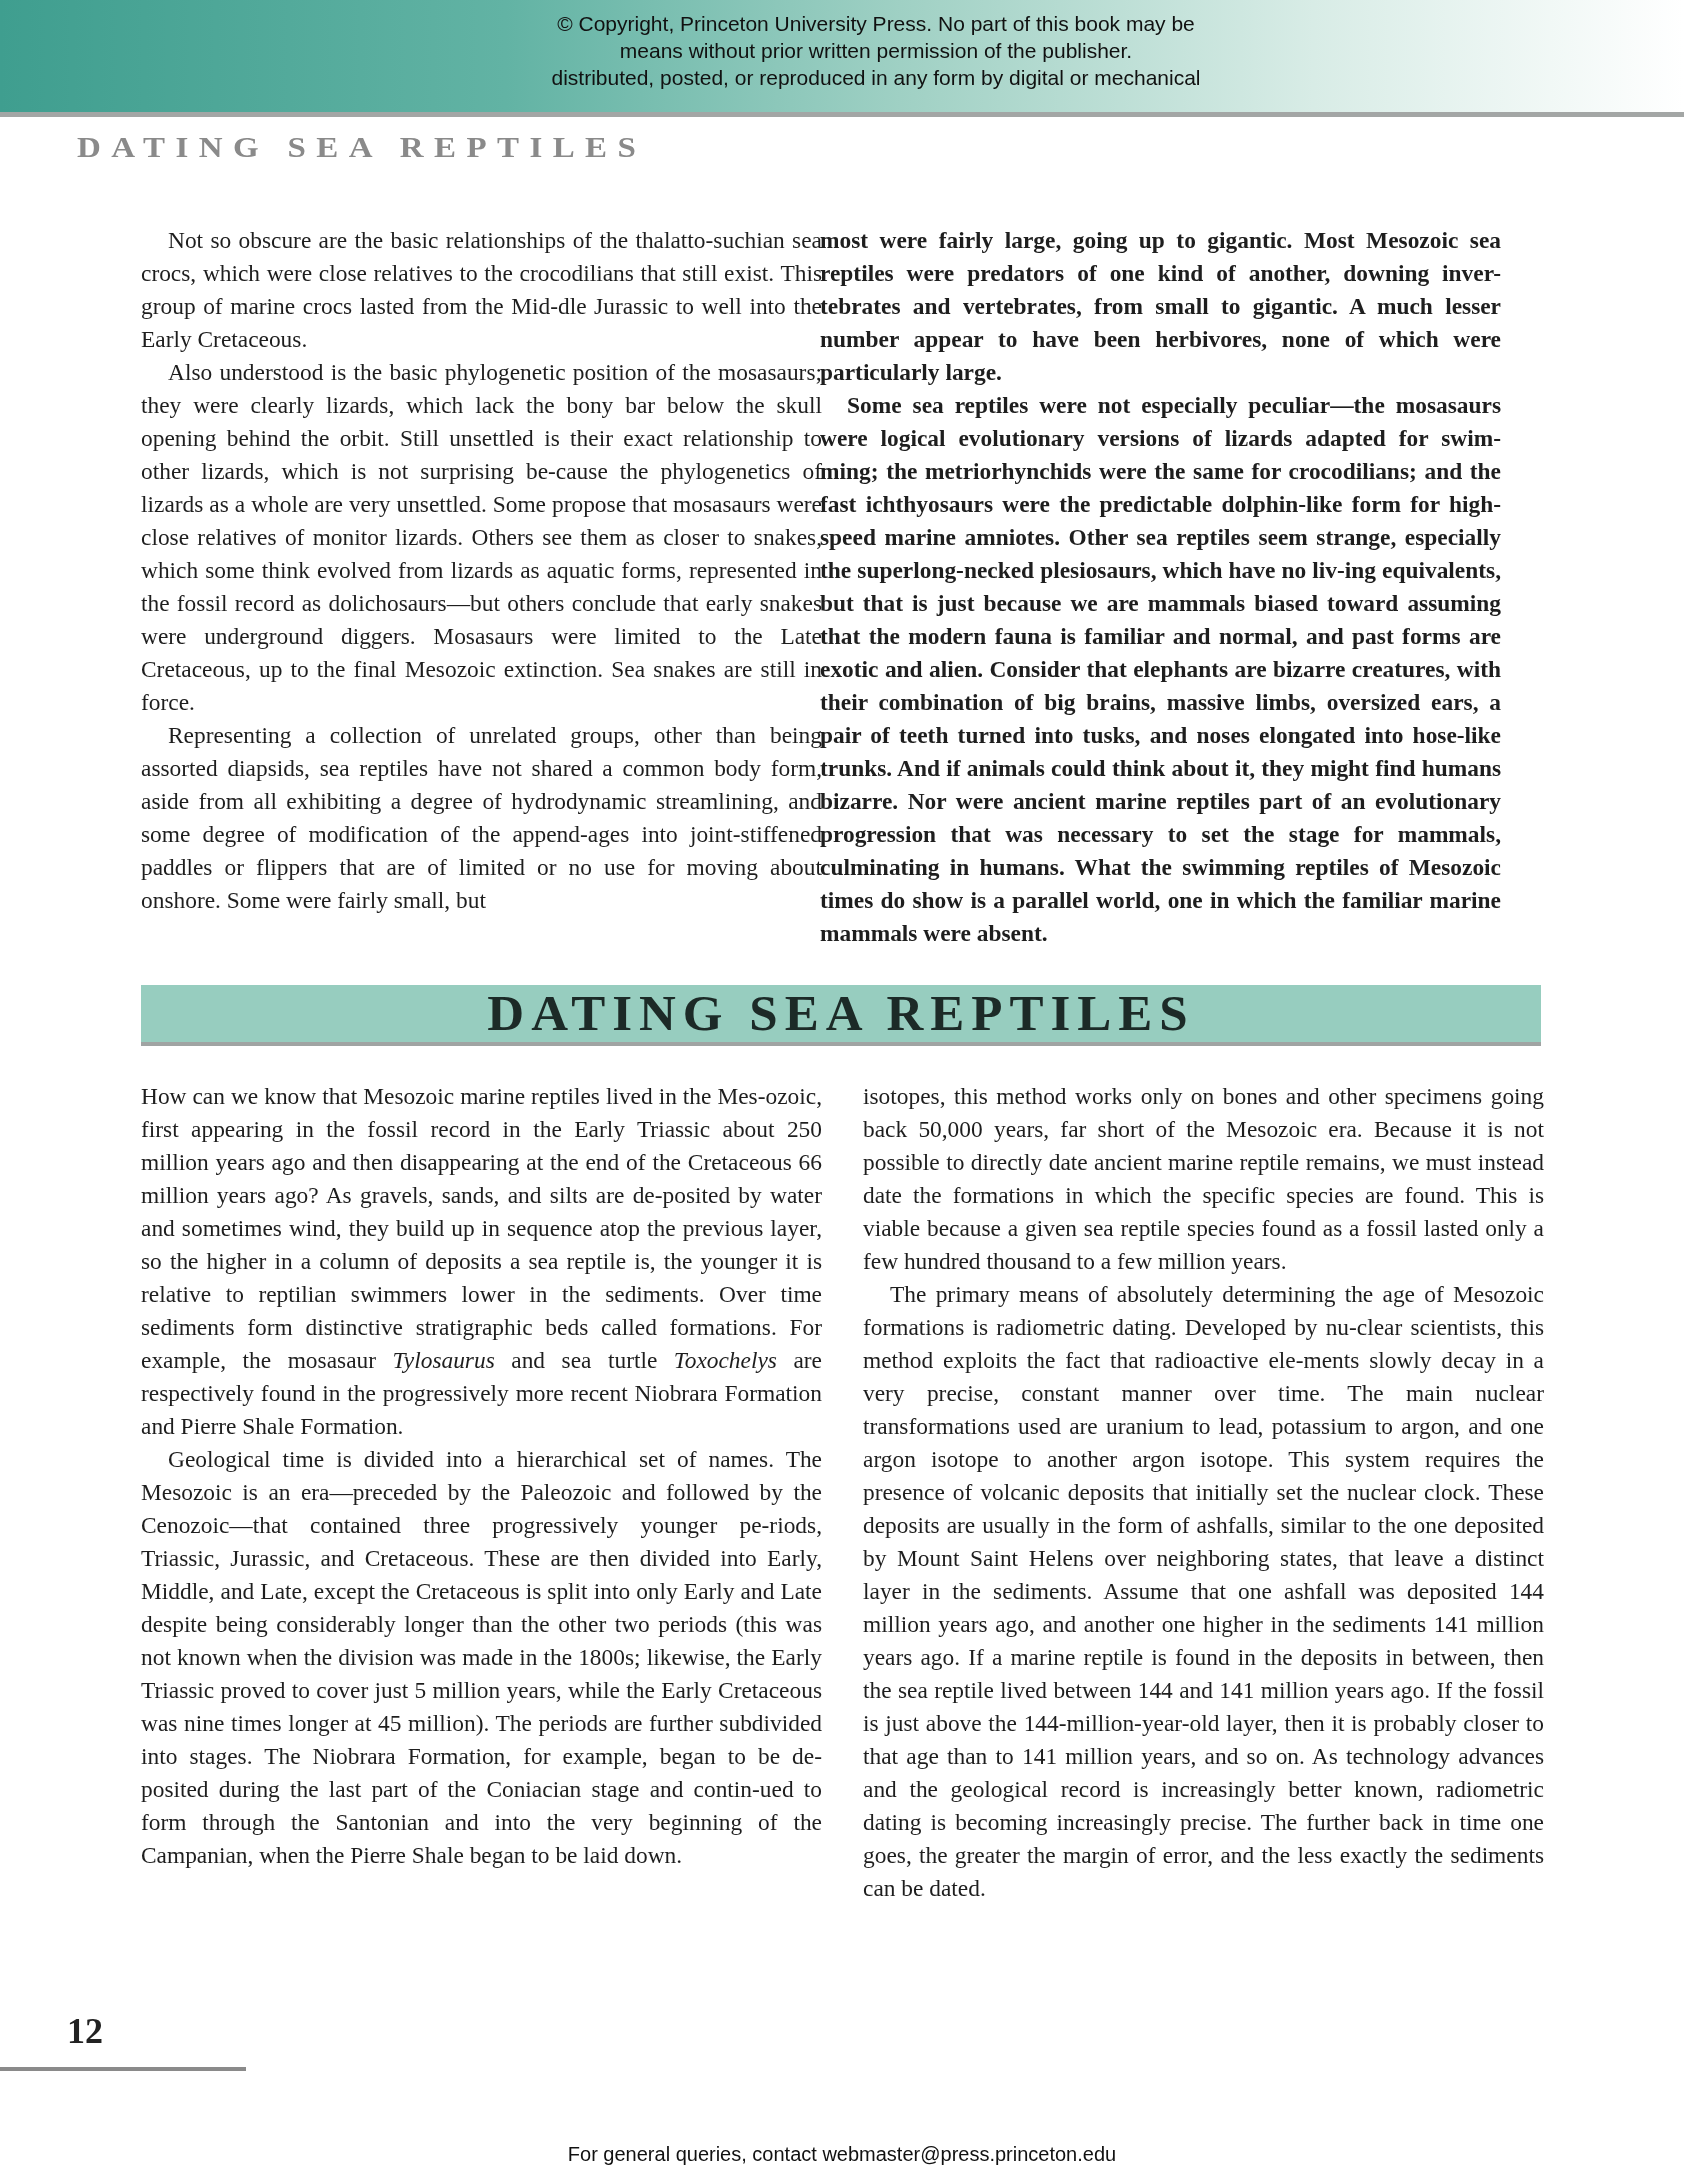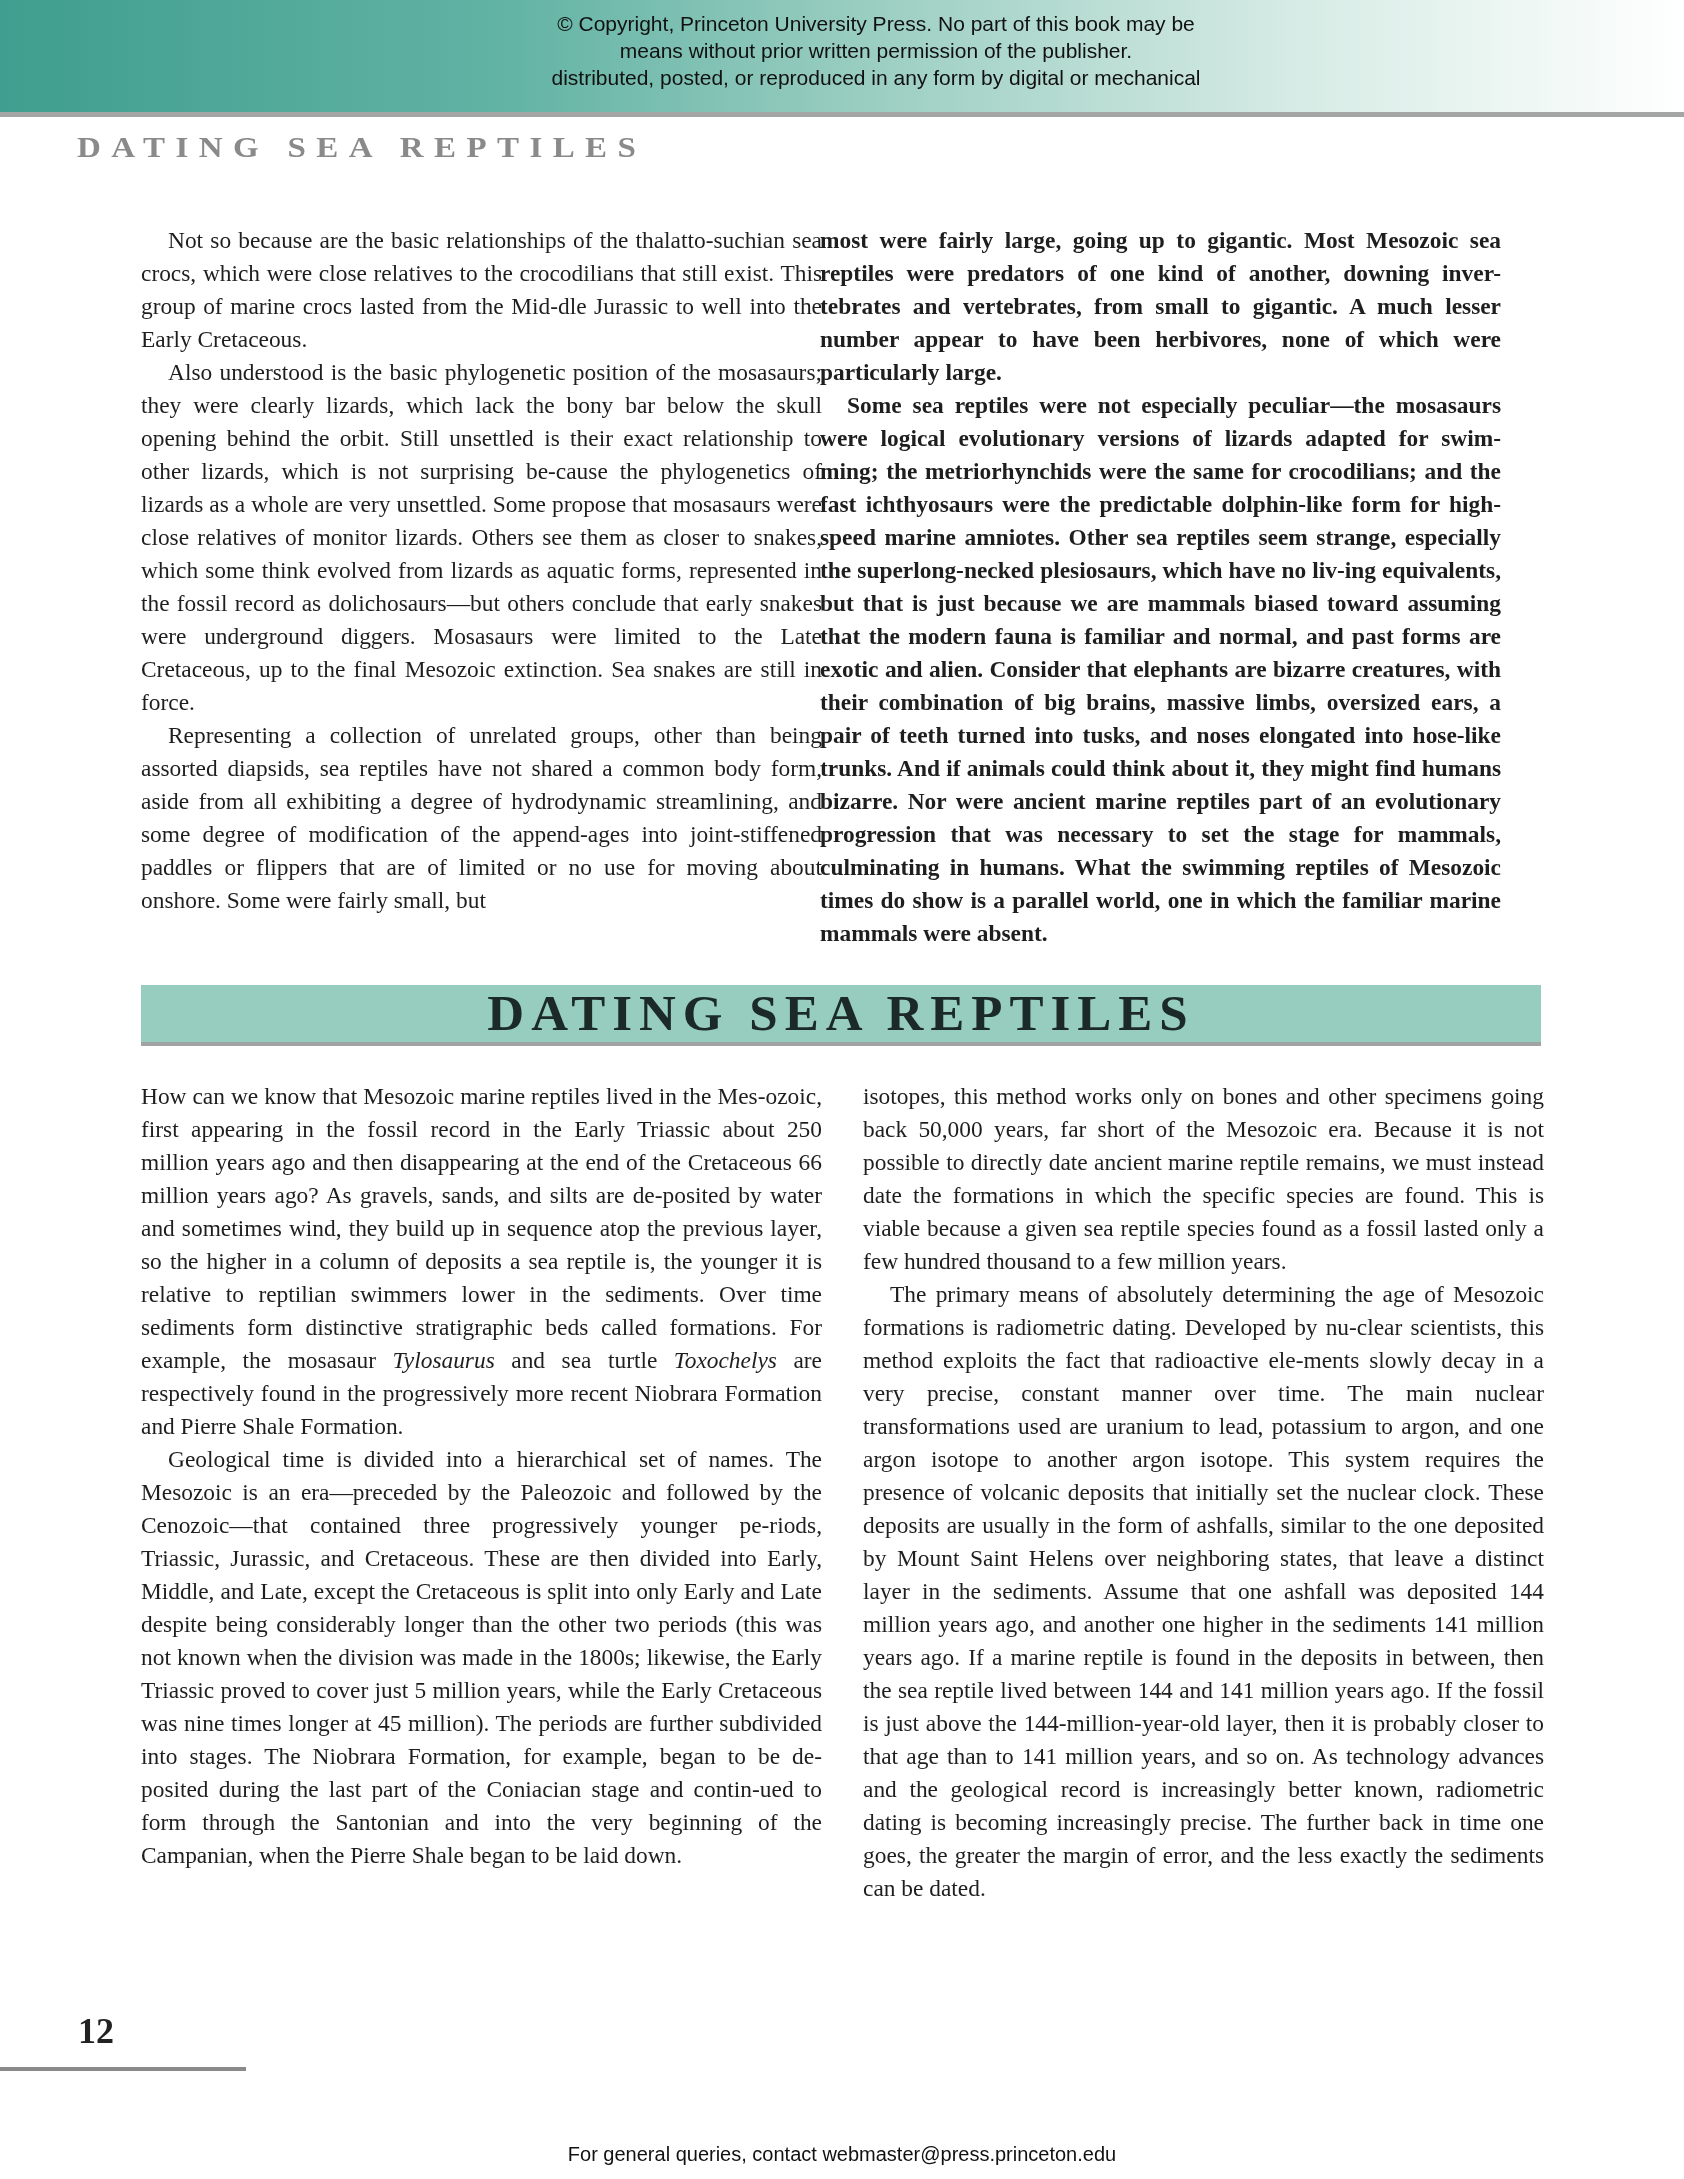--- a/index.html
+++ b/index.html
@@ -45,21 +45,21 @@
     border-bottom: 4px solid #a0a4a3;
     text-align: center;
   }
   .section-title {
     display: inline-block;
     font-family: "Liberation Serif", serif; font-weight: bold;
     font-size: 51px; line-height: 57px; letter-spacing: 7px;
     color: #1c2a27;
   }
   .page-number {
-    position: absolute; left: 78px; top: 2010px;
+    position: absolute; left: 67px; top: 2010px;
     font-family: "Liberation Serif", serif; font-weight: bold;
     font-size: 36px; color: #222;
   }
   .page-rule {
     position: absolute; left: 0; top: 2067px; width: 246px; height: 4px;
     background: #8a8a8a;
   }
   .footer {
     position: absolute; left: 0; width: 1684px; top: 2132px;
     text-align: center;
@@ -76,21 +76,21 @@
     <div>© Copyright, Princeton University Press. No part of this book may be</div>
     <div>means without prior written permission of the publisher.</div>
     <div>distributed, posted, or reproduced in any form by digital or mechanical</div>
   </div>
 </div>
 <div class="banner-rule"></div>
 
 <div class="running-head">DATING SEA REPTILES</div>
 
 <div class="col col-tl">
-  <p>Not so because are the basic relationships of the thalatto-suchian sea crocs, which were close relatives to the crocodilians that still exist. This group of marine crocs lasted from the Mid-dle Jurassic to well into the Early Cretaceous.</p>
+  <p>Not so obscure are the basic relationships of the thalatto-suchian sea crocs, which were close relatives to the crocodilians that still exist. This group of marine crocs lasted from the Mid-dle Jurassic to well into the Early Cretaceous.</p>
   <p>Also understood is the basic phylogenetic position of the mosasaurs; they were clearly lizards, which lack the bony bar below the skull opening behind the orbit. Still unsettled is their exact relationship to other lizards, which is not surprising be-cause the phylogenetics of lizards as a whole are very unsettled. Some propose that mosasaurs were close relatives of monitor lizards. Others see them as closer to snakes, which some think evolved from lizards as aquatic forms, represented in the fossil record as dolichosaurs—but others conclude that early snakes were underground diggers. Mosasaurs were limited to the Late Cretaceous, up to the final Mesozoic extinction. Sea snakes are still in force.</p>
   <p>Representing a collection of unrelated groups, other than being assorted diapsids, sea reptiles have not shared a common body form, aside from all exhibiting a degree of hydrodynamic streamlining, and some degree of modification of the append-ages into joint-stiffened paddles or flippers that are of limited or no use for moving about onshore. Some were fairly small, but</p>
 </div>
 
 <div class="col col-tr">
   <p class="noindent">most were fairly large, going up to gigantic. Most Mesozoic sea reptiles were predators of one kind of another, downing inver-tebrates and vertebrates, from small to gigantic. A much lesser number appear to have been herbivores, none of which were particularly large.</p>
   <p>Some sea reptiles were not especially peculiar—the mosasaurs were logical evolutionary versions of lizards adapted for swim-ming; the metriorhynchids were the same for crocodilians; and the fast ichthyosaurs were the predictable dolphin-like form for high-speed marine amniotes. Other sea reptiles seem strange, especially the superlong-necked plesiosaurs, which have no liv-ing equivalents, but that is just because we are mammals biased toward assuming that the modern fauna is familiar and normal, and past forms are exotic and alien. Consider that elephants are bizarre creatures, with their combination of big brains, massive limbs, oversized ears, a pair of teeth turned into tusks, and noses elongated into hose-like trunks. And if animals could think about it, they might find humans bizarre. Nor were ancient marine reptiles part of an evolutionary progression that was necessary to set the stage for mammals, culminating in humans. What the swimming reptiles of Mesozoic times do show is a parallel world, one in which the familiar marine mammals were absent.</p>
 </div>
 
 <div class="section-band">

